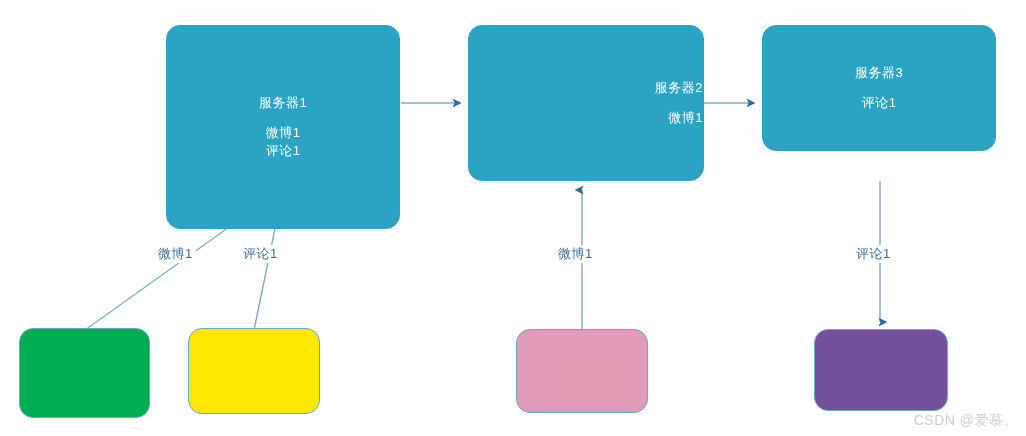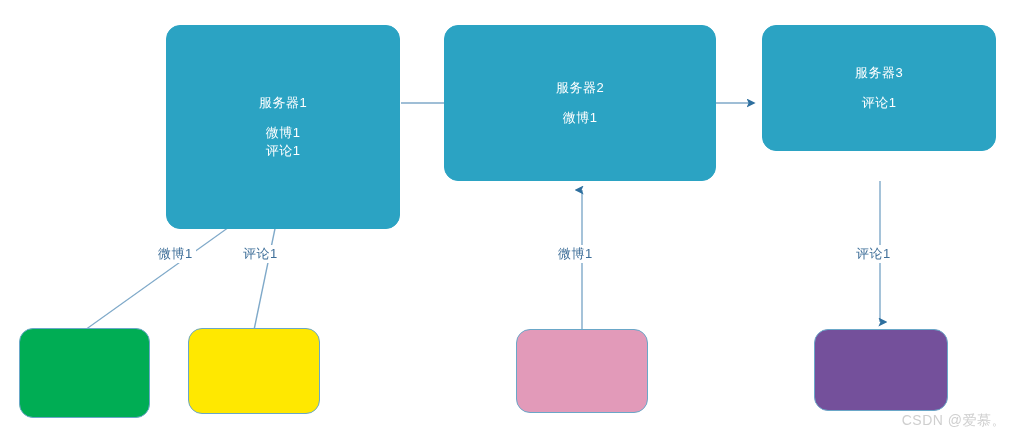--- a/index.html
+++ b/index.html
@@ -60,21 +60,21 @@
     position: absolute;
     font-size: 13px;
     color: #3f6f99;
     letter-spacing: 0.5px;
     white-space: nowrap;
     background: #ffffff;
     padding: 0 3px;
   }
   .watermark {
     position: absolute;
-    right: 20px;
+    right: 8px;
     bottom: 6px;
     font-size: 14px;
     color: #cfcfcf;
     letter-spacing: 0.5px;
     white-space: nowrap;
   }
 </style>
 </head>
 <body>
 
@@ -106,21 +106,21 @@
     <line x1="880" y1="181" x2="880" y2="322" stroke="#7fa9c9" stroke-width="1.4" marker-end="url(#arrowDown)"></line>
   </svg>
 
   <div class="node server" style="left:166px; top:25px; width:234px; height:204px;">
     <div class="title">服务器1</div>
     <div class="gap"></div>
     <div class="item">微博1</div>
     <div class="item">评论1</div>
   </div>
 
-  <div class="node server" style="left:444px; top:25px; width:272px; height:156px;">
+  <div class="node server" style="left:468px; top:25px; width:236px; height:156px;align-items:flex-end;">
     <div class="title">服务器2</div>
     <div class="gap"></div>
     <div class="item">微博1</div>
   </div>
 
   <div class="node server" style="left:762px; top:25px; width:234px; height:126px;">
     <div class="title">服务器3</div>
     <div class="gap"></div>
     <div class="item">评论1</div>
   </div>

